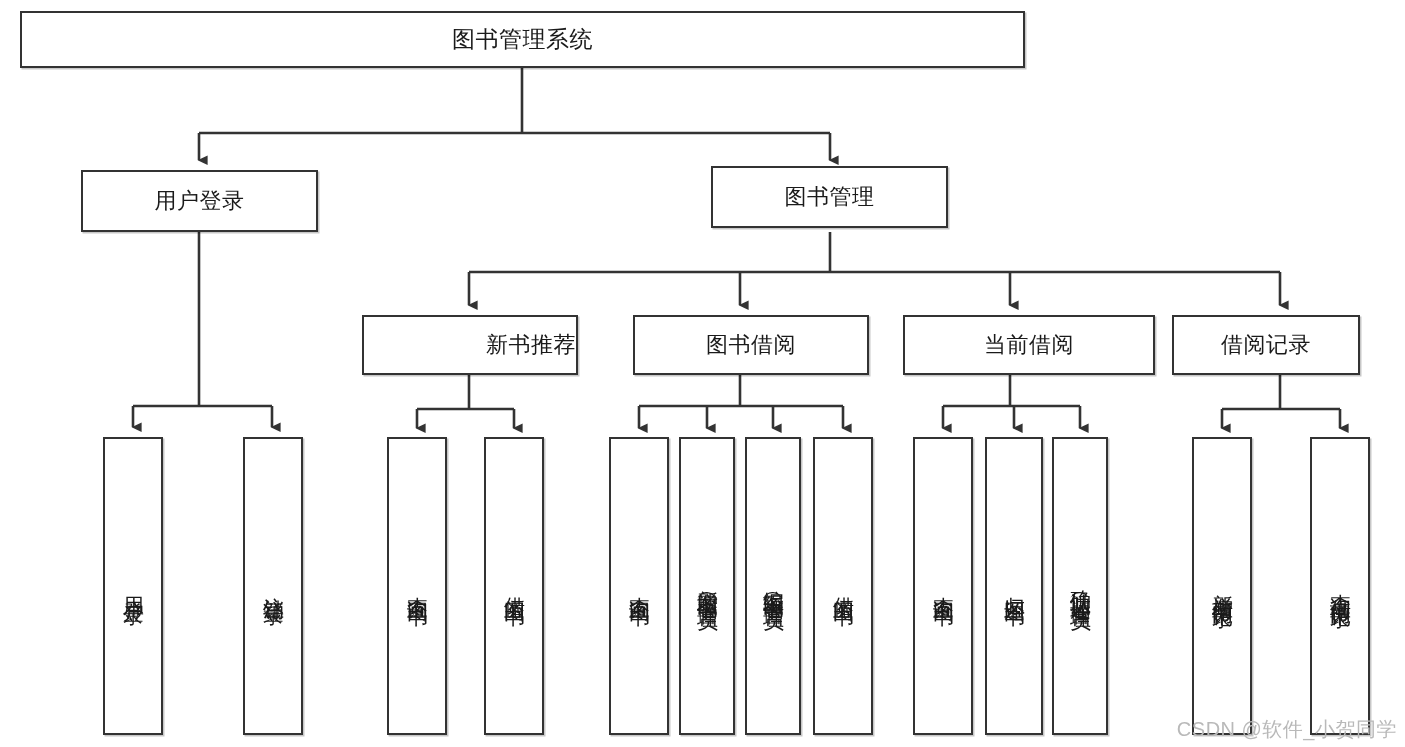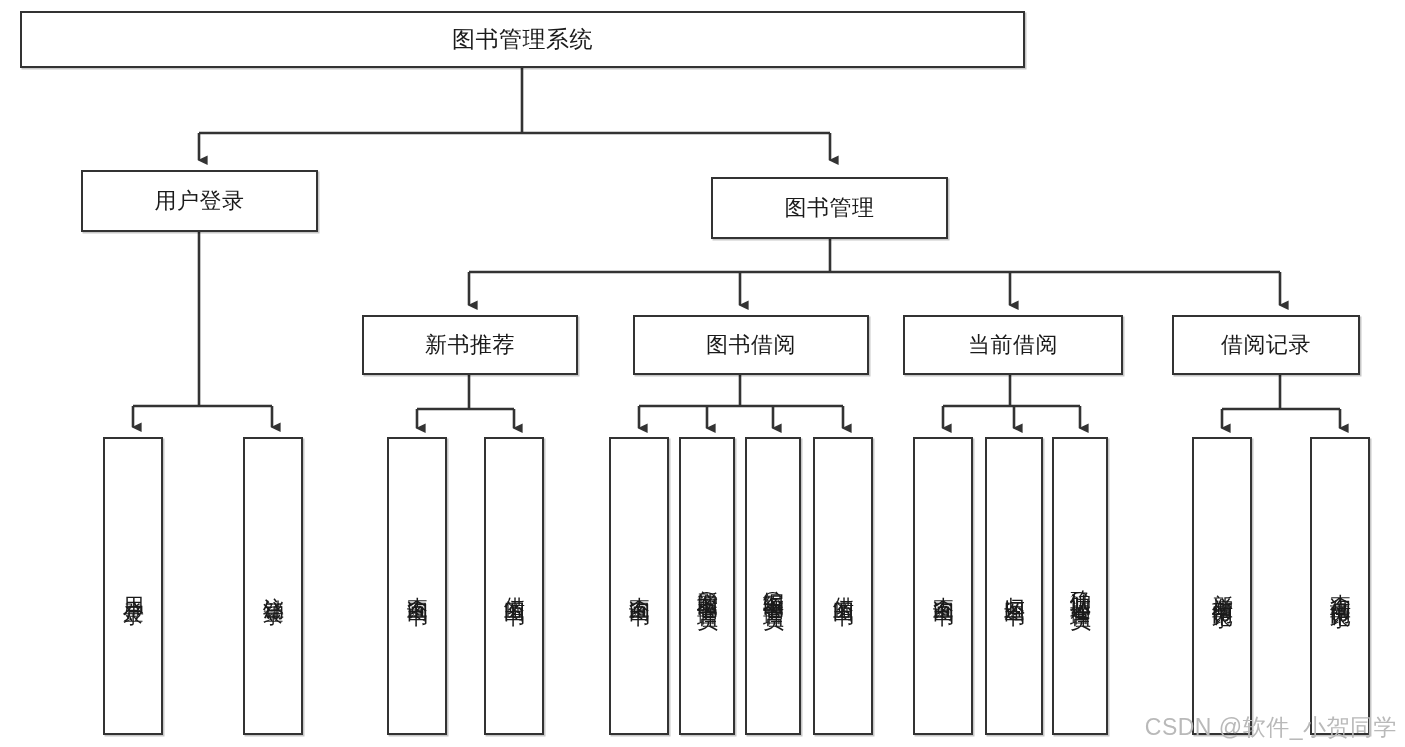--- a/index.html
+++ b/index.html
@@ -51,21 +51,21 @@
     text-orientation: upright;
     font-size: 21px;
     letter-spacing: 3px;
     max-height: 100%;
   }
   .node.root .label { font-size: 23px; }
   .watermark {
     position: absolute;
     right: 8px;
     bottom: 4px;
-    font-size: 23px;
+    font-size: 20px;
     color: #b9b9b9;
     white-space: nowrap;
     letter-spacing: 0.5px;
   }
 </style>
 </head>
 <body>
 
 <div id="canvas">
 
@@ -119,31 +119,31 @@
     </g>
   </svg>
 
   <div class="node horizontal root" style="left:20px; top:11px; width:1005px; height:57px;">
     <span class="label">图书管理系统</span>
   </div>
 
   <div class="node horizontal" style="left:81px; top:170px; width:237px; height:62px;">
     <span class="label">用户登录</span>
   </div>
-  <div class="node horizontal" style="left:711px; top:177px; width:237px; height:62px;">
+  <div class="node horizontal" style="left:711px; top:166px; width:237px; height:62px;">
     <span class="label">图书管理</span>
   </div>
 
-  <div class="node horizontal" style="left:362px; top:315px; width:216px; height:60px;">
+  <div class="node horizontal" style="left:362px; top:315px; width:216px; height:60px;justify-content:flex-end;">
     <span class="label">新书推荐</span>
   </div>
   <div class="node horizontal" style="left:633px; top:315px; width:236px; height:60px;">
     <span class="label">图书借阅</span>
   </div>
-  <div class="node horizontal" style="left:903px; top:315px; width:220px; height:60px;">
+  <div class="node horizontal" style="left:903px; top:315px; width:252px; height:60px;">
     <span class="label">当前借阅</span>
   </div>
   <div class="node horizontal" style="left:1172px; top:315px; width:188px; height:60px;">
     <span class="label">借阅记录</span>
   </div>
 
   <div class="node vertical" style="left:103px; top:437px; width:60px; height:298px;">
     <span class="label">用户登录</span>
   </div>
   <div class="node vertical" style="left:243px; top:437px; width:60px; height:298px;">

